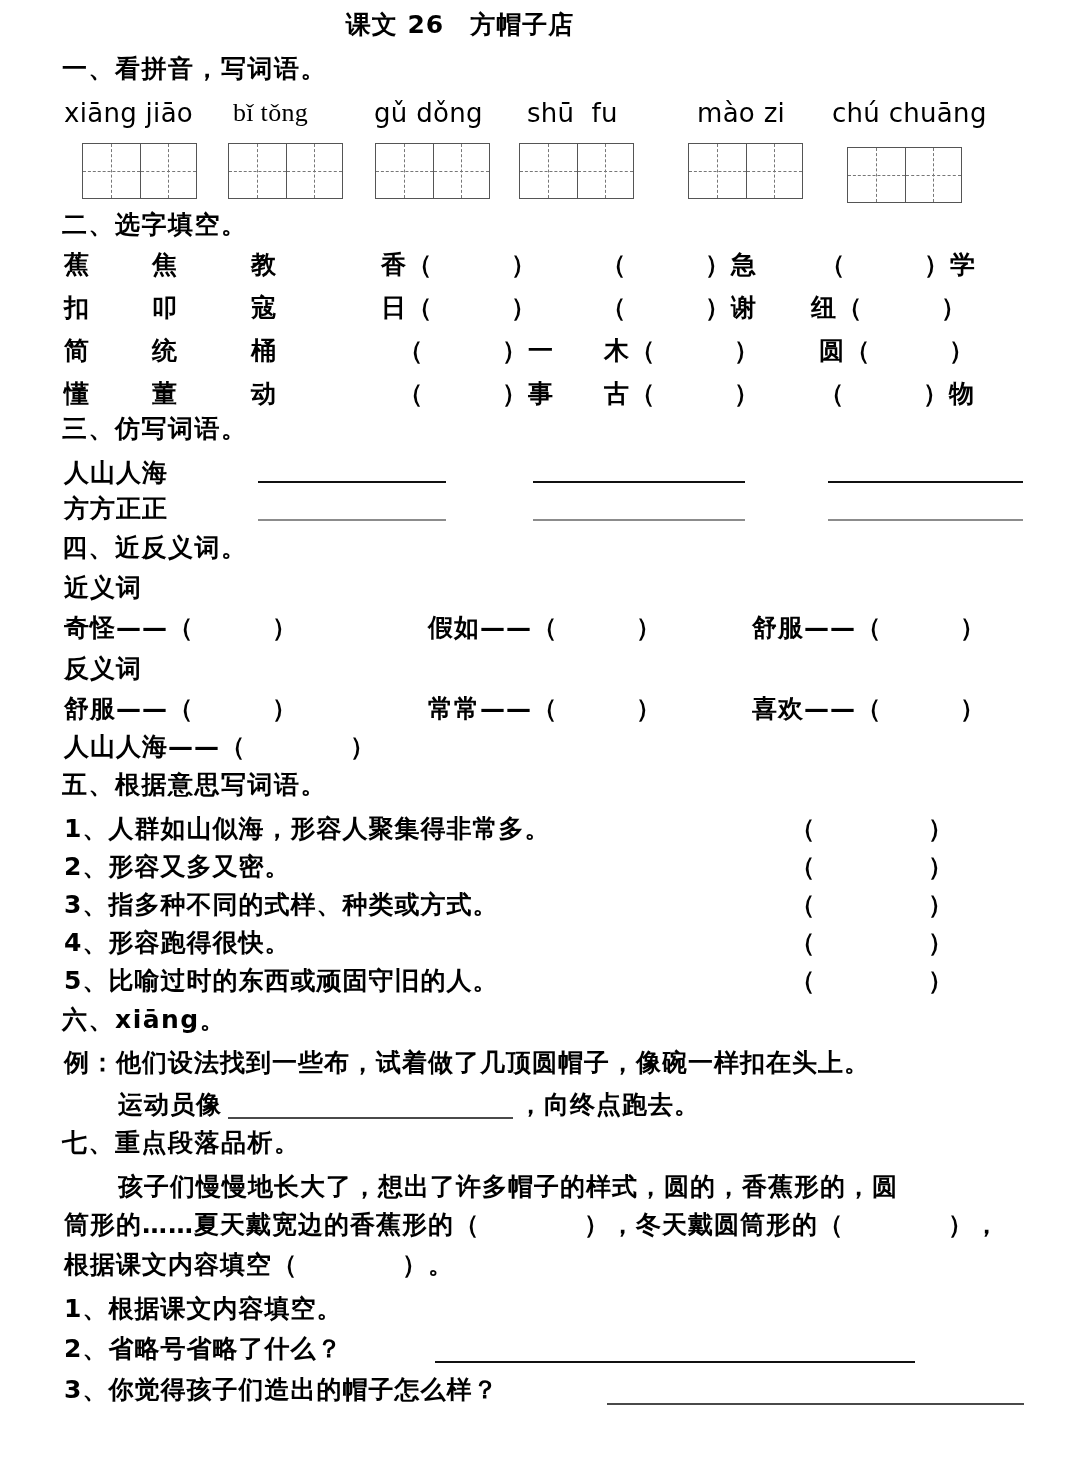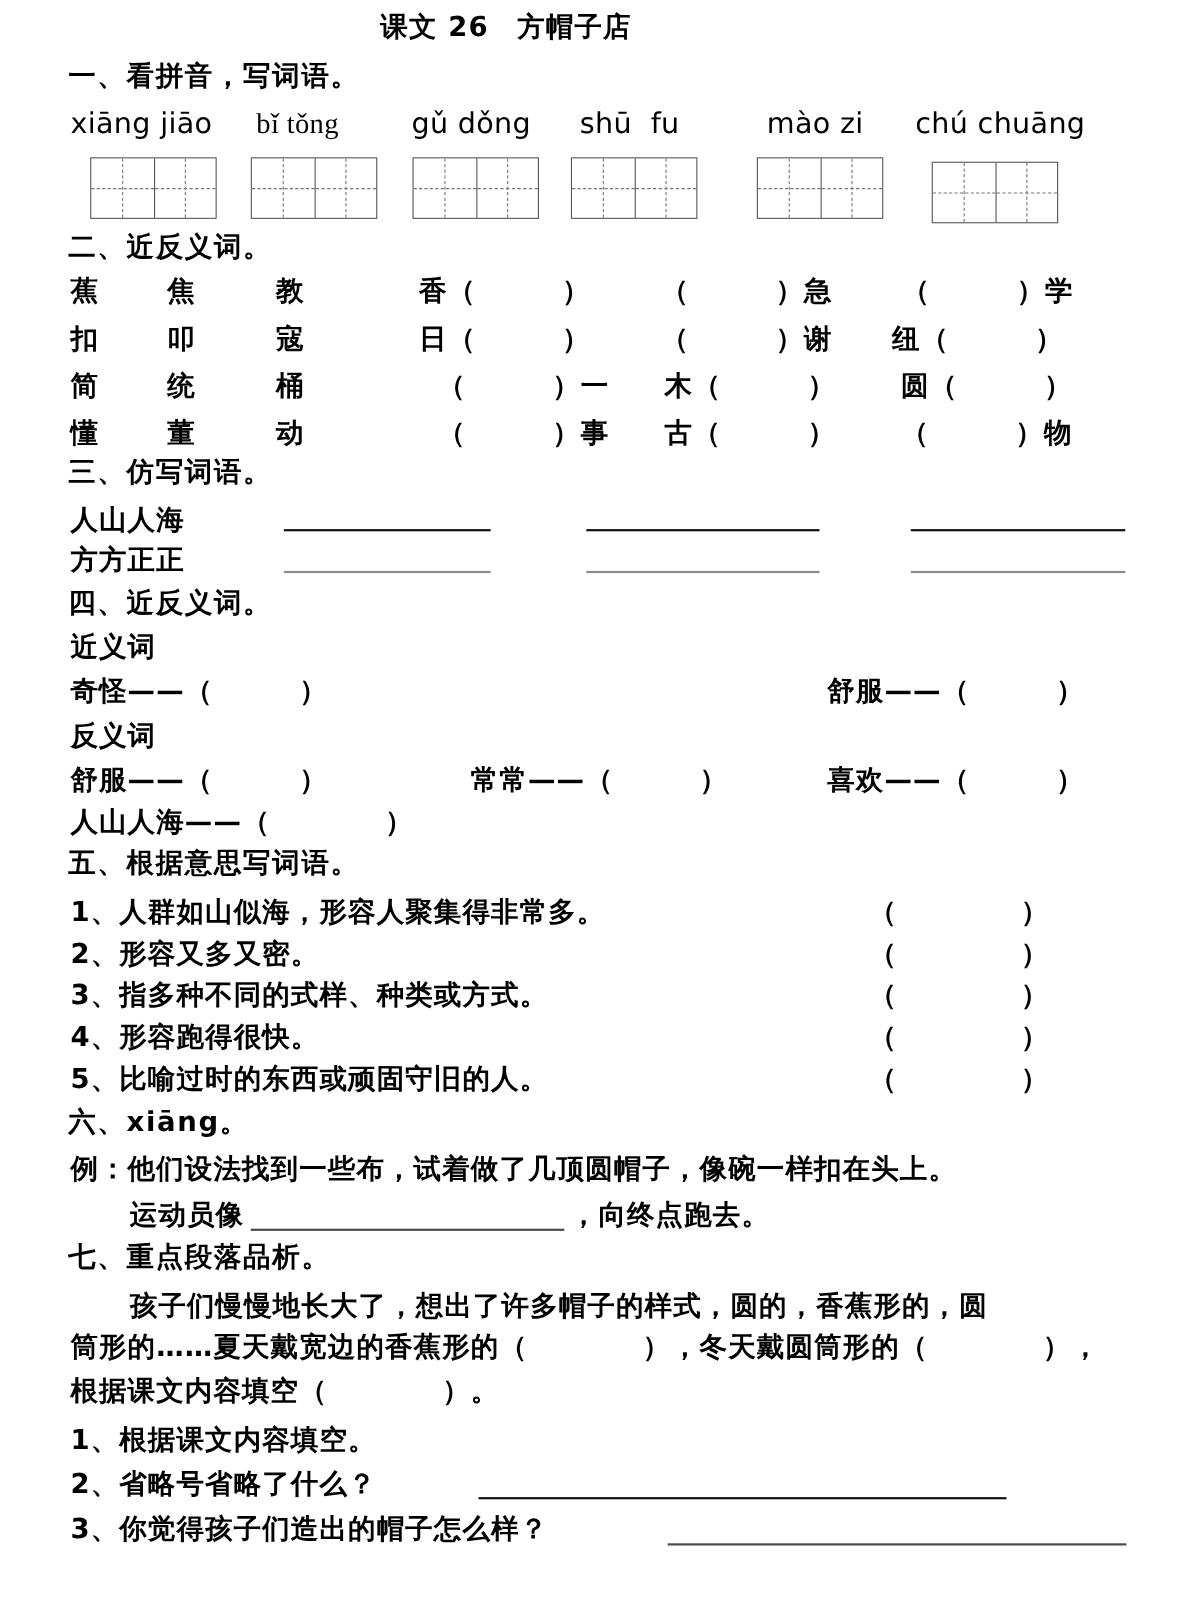--- a/index.html
+++ b/index.html
@@ -144,21 +144,21 @@
   </div>
   <div class="grid-box" style="left:688px; top:143px; width:115px; height:56px;">
     <div class="grid-cell"></div>
     <div class="grid-cell"></div>
   </div>
   <div class="grid-box" style="left:847px; top:147px; width:115px; height:56px;">
     <div class="grid-cell"></div>
     <div class="grid-cell"></div>
   </div>
 
-  <div class="sec-head" style="left:62px; top:208px;">二、近反义词。</div>
+  <div class="sec-head" style="left:62px; top:208px;">二、选字填空。</div>
 
   <div class="line-txt" style="left:64px;  top:248px;">蕉</div>
   <div class="line-txt" style="left:152px; top:248px;">焦</div>
   <div class="line-txt" style="left:251px; top:248px;">教</div>
   <div class="line-txt" style="left:381px; top:248px;">香（　　　）</div>
   <div class="line-txt" style="left:601px; top:248px;">（　　　）急</div>
   <div class="line-txt" style="left:820px; top:248px;">（　　　）学</div>
 
   <div class="line-txt" style="left:64px;  top:291px;">扣</div>
   <div class="line-txt" style="left:152px; top:291px;">叩</div>
@@ -192,20 +192,21 @@
 
   <div class="rule light" style="left:258px; top:519px; width:188px;"></div>
   <div class="rule light" style="left:533px; top:519px; width:212px;"></div>
   <div class="rule light" style="left:828px; top:519px; width:195px;"></div>
 
   <div class="sec-head" style="left:62px; top:531px;">四、近反义词。</div>
 
   <div class="line-txt" style="left:64px; top:571px;">近义词</div>
 
   <div class="line-txt" style="left:64px;  top:611px;">奇怪——（　　　）</div>
+  <div class="line-txt" style="left:428px; top:611px;">假如——（　　　）</div>
   <div class="line-txt" style="left:752px; top:611px;">舒服——（　　　）</div>
 
   <div class="line-txt" style="left:64px; top:652px;">反义词</div>
 
   <div class="line-txt" style="left:64px;  top:692px;">舒服——（　　　）</div>
   <div class="line-txt" style="left:752px; top:692px;">喜欢——（　　　）</div>
   <div class="line-txt" style="left:428px; top:692px;">常常——（　　　）</div>
 
   <div class="line-txt" style="left:64px;  top:730px;">人山人海——（　　　　）</div>
 

